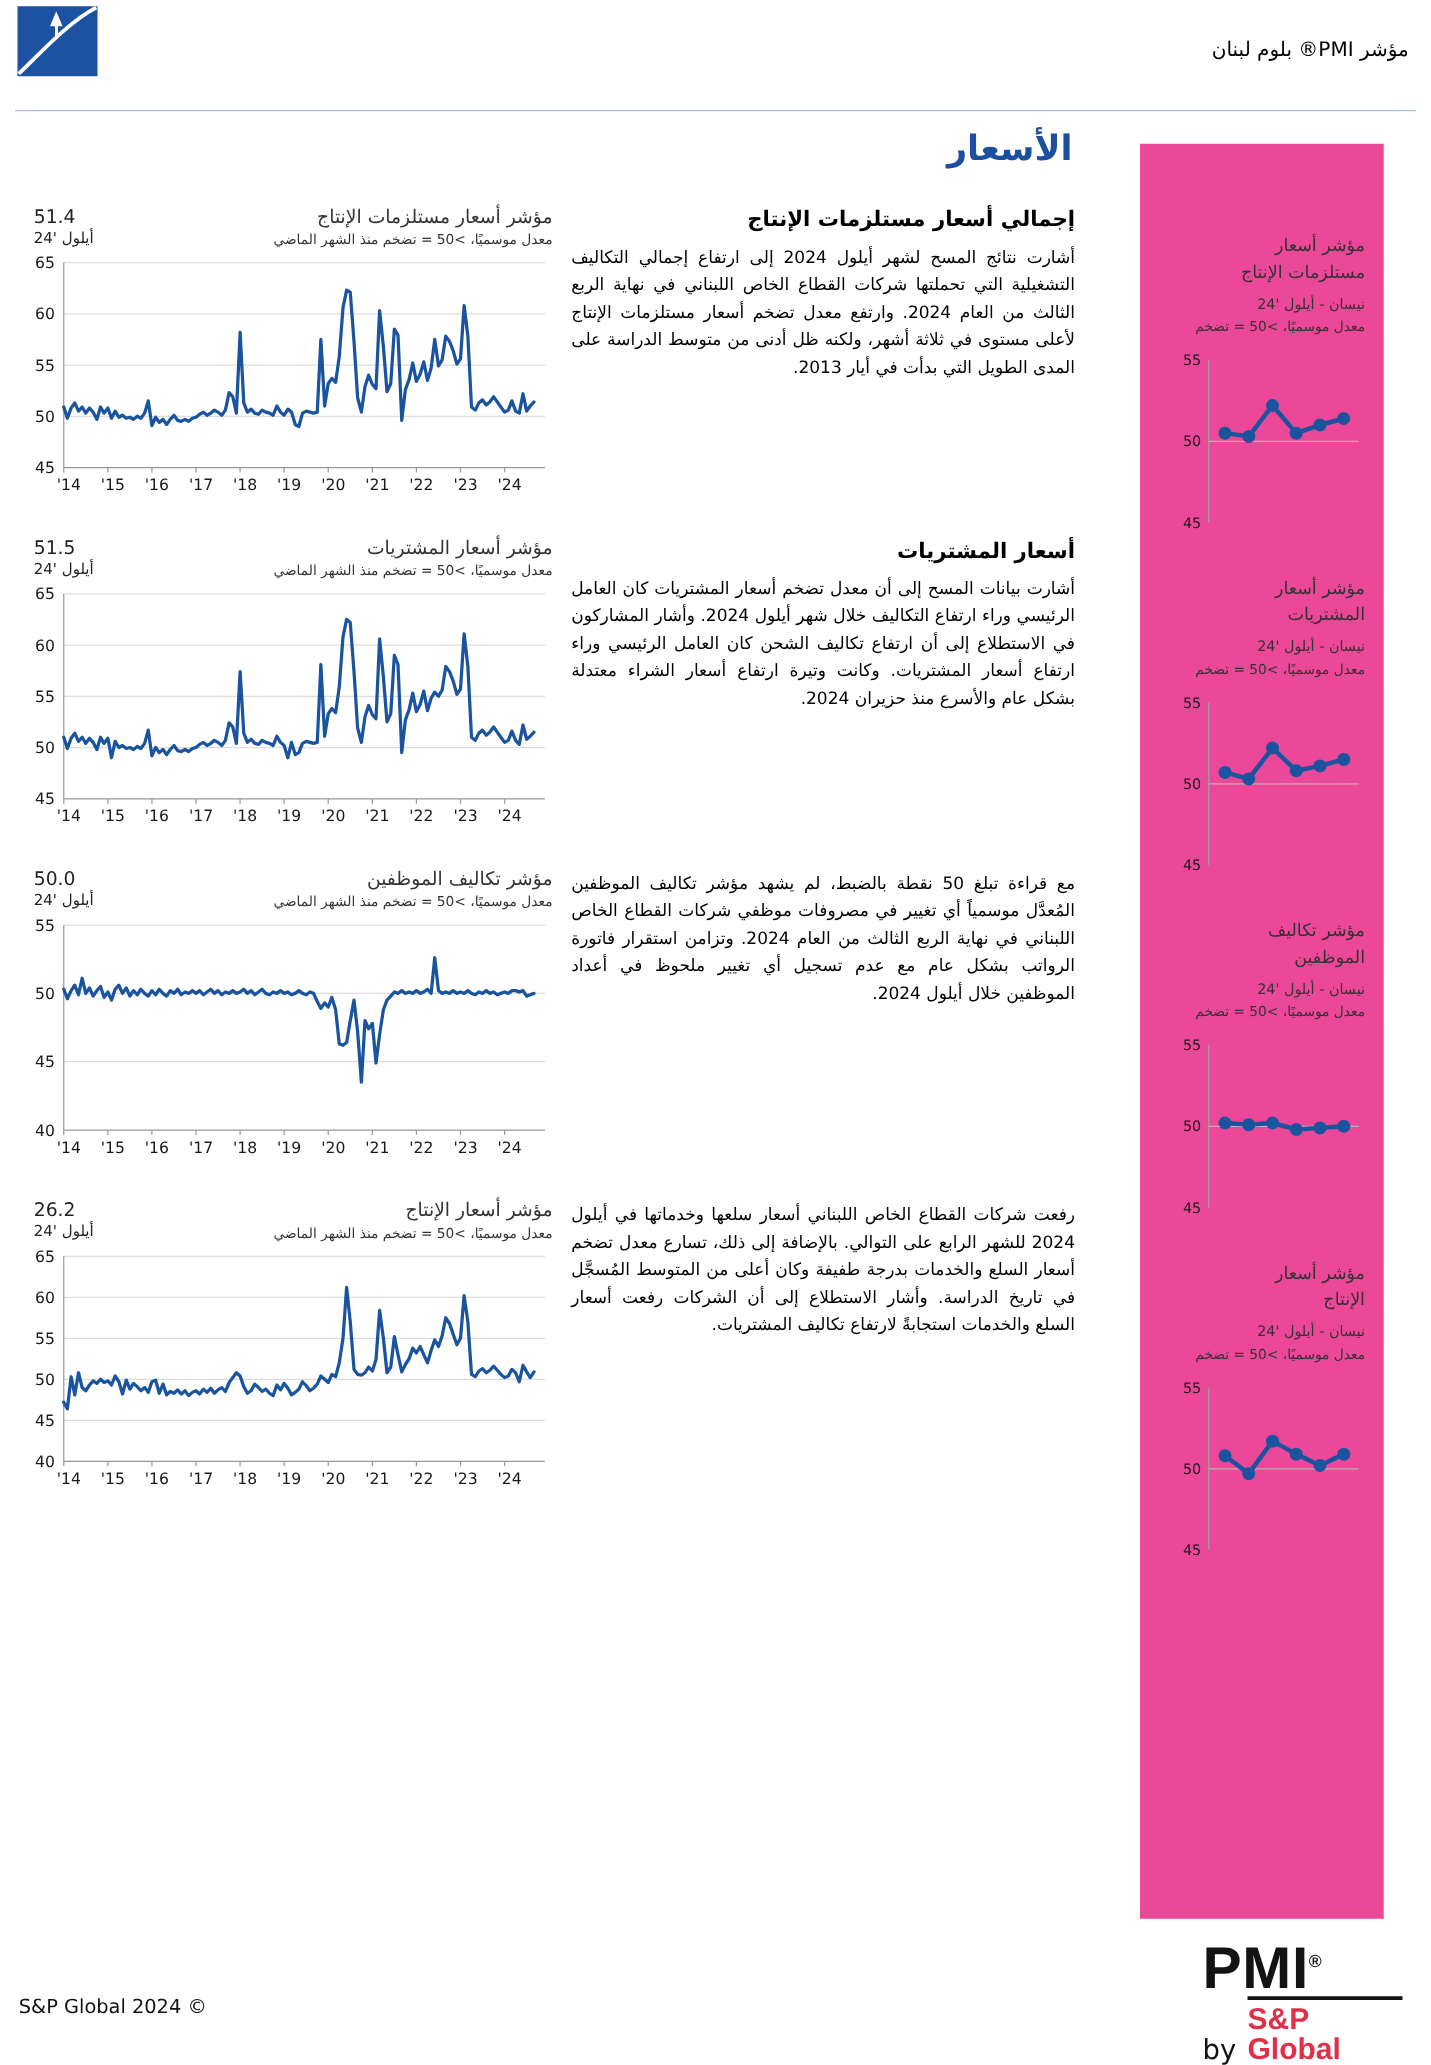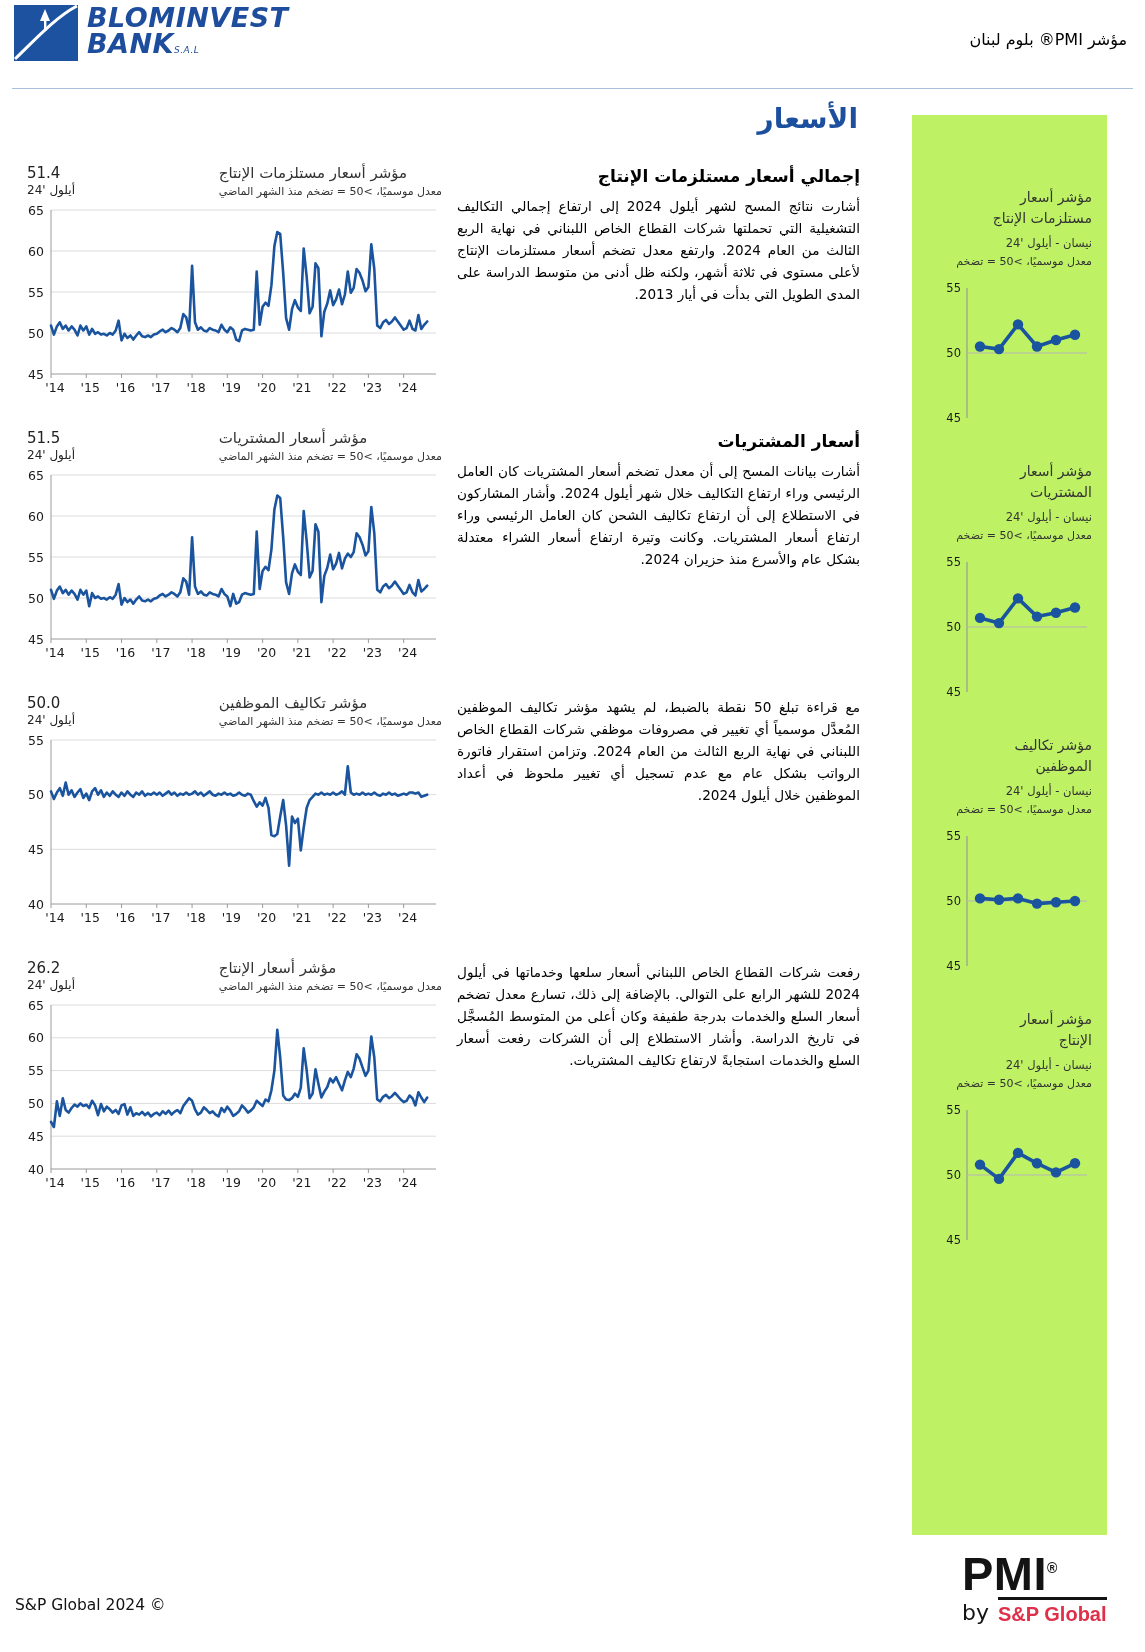--- a/index.html
+++ b/index.html
@@ -10,65 +10,61 @@
   
   .logo{position:absolute;left:14px;top:5px;display:flex;gap:9px;align-items:flex-start;}
   .logo-box{width:64px;height:56px;background:#1d52a0;position:relative;flex:0 0 auto;}
   .logo-text{color:#1d4d9c;font-style:italic;font-weight:bold;font-size:27px;line-height:0.95;letter-spacing:0.5px;}
   .logo-text .sal{font-size:9px;font-weight:normal;vertical-align:baseline;margin-right:2px;}
   .doc-title{position:absolute;top:30px;right:18px;font-size:16px;color:#000;direction:rtl;}
   .header-rule{position:absolute;top:88px;left:12px;right:12px;border-top:1.6px solid #a9c1dd;height:0;}
   
   .page-title{position:absolute;top:102px;right:287px;font-size:28px;font-weight:bold;color:#1d4f9f;direction:rtl;margin:0;}
   
-  .sidebar{position:absolute;left:912px;top:115px;width:195px;height:1420px;background:#bef264;}
+  .sidebar{position:absolute;left:912px;top:115px;width:195px;height:1420px;background:#ec4899;}
   .panel{position:absolute;left:0;right:0;padding:0 15px;direction:rtl;text-align:right;}
   .panel-title{font-size:14px;color:#333;line-height:1.5;}
   .panel-title span{display:block;}
   .panel-period{font-size:11.5px;color:#333;margin-top:7px;}
   .panel-note{font-size:11px;color:#333;margin-top:5px;}
   .mini-chart{display:block;margin-top:8px;direction:ltr;}
   
   .section{position:absolute;left:15px;width:845px;height:258px;}
   .chart-block{position:absolute;left:0;top:0;width:427px;}
   .chart-head{display:flex;justify-content:space-between;align-items:flex-start;margin-bottom:4px;}
   .chart-value-block{text-align:left;direction:ltr;padding-left:12px;}
   .chart-value{font-size:15px;color:#222;}
   .chart-date{font-size:12px;color:#222;direction:rtl;margin-top:1px;}
-  .chart-title-block{text-align:left;direction:rtl;}
+  .chart-title-block{text-align:right;direction:rtl;}
   .chart-title{font-size:15px;color:#333;}
   .chart-subtitle{font-size:11px;color:#333;margin-top:3px;}
   .main-chart{display:block;}
   .text-block{position:absolute;right:0;top:2px;width:403px;direction:rtl;text-align:right;}
   .section-heading{font-size:17px;font-weight:bold;color:#000;margin:0 0 9px 0;}
   .section-body{font-size:13.6px;line-height:1.62;color:#000;margin:0;text-align:justify;}
   
   .copyright{position:absolute;left:15px;top:1596px;font-size:15.5px;color:#111;}
   .pmi-logo{position:absolute;left:962px;top:1550px;width:160px;text-align:left;}
   .pmi-word{font-size:47px;font-weight:bold;color:#131313;letter-spacing:0.5px;line-height:1;font-family:"Liberation Sans",sans-serif;}
   .pmi-word .reg{font-size:14px;vertical-align:super;font-weight:bold;}
   .pmi-by{margin-top:0;display:flex;align-items:flex-end;gap:9px;}
   .pmi-by .by{font-size:22px;color:#131313;line-height:1;}
-  .sp-brand{font-size:20px;font-weight:bold;color:#e03049;border-top:3.5px solid #131313;padding-top:4px;line-height:1;font-family:"Liberation Sans",sans-serif;}
+  .sp-brand{font-size:24px;font-weight:bold;color:#e03049;border-top:3.5px solid #131313;padding-top:4px;line-height:1;font-family:"Liberation Sans",sans-serif;}
   svg text{font-family:"DejaVu Sans",sans-serif;}
 </style>
 </head>
 <body>
 
 <div class="logo">
   <div class="logo-box">
     <svg width="64" height="56" viewBox="0 0 64 56">
       <path d="M1,54 C16,40 40,13 63,1" stroke="#ffffff" stroke-width="3" fill="none"></path>
       <path d="M26,16 L31,4 L36,16 Z" fill="#ffffff"></path>
       <rect x="30" y="14" width="2.4" height="12" fill="#ffffff"></rect>
     </svg>
-  </div>
-  <div class="logo-text">
-    <div>BLOMINVEST</div>
-    <div><span>BANK</span><span class="sal">S.A.L</span></div>
   </div>
 </div>
 <div class="doc-title">مؤشر PMI® بلوم لبنان</div>
 <div class="header-rule"></div>
 
 <h1 class="page-title">الأسعار</h1>
 
 <aside class="sidebar">
   <div class="panel" style="top:72px;">
     <div class="panel-title">

